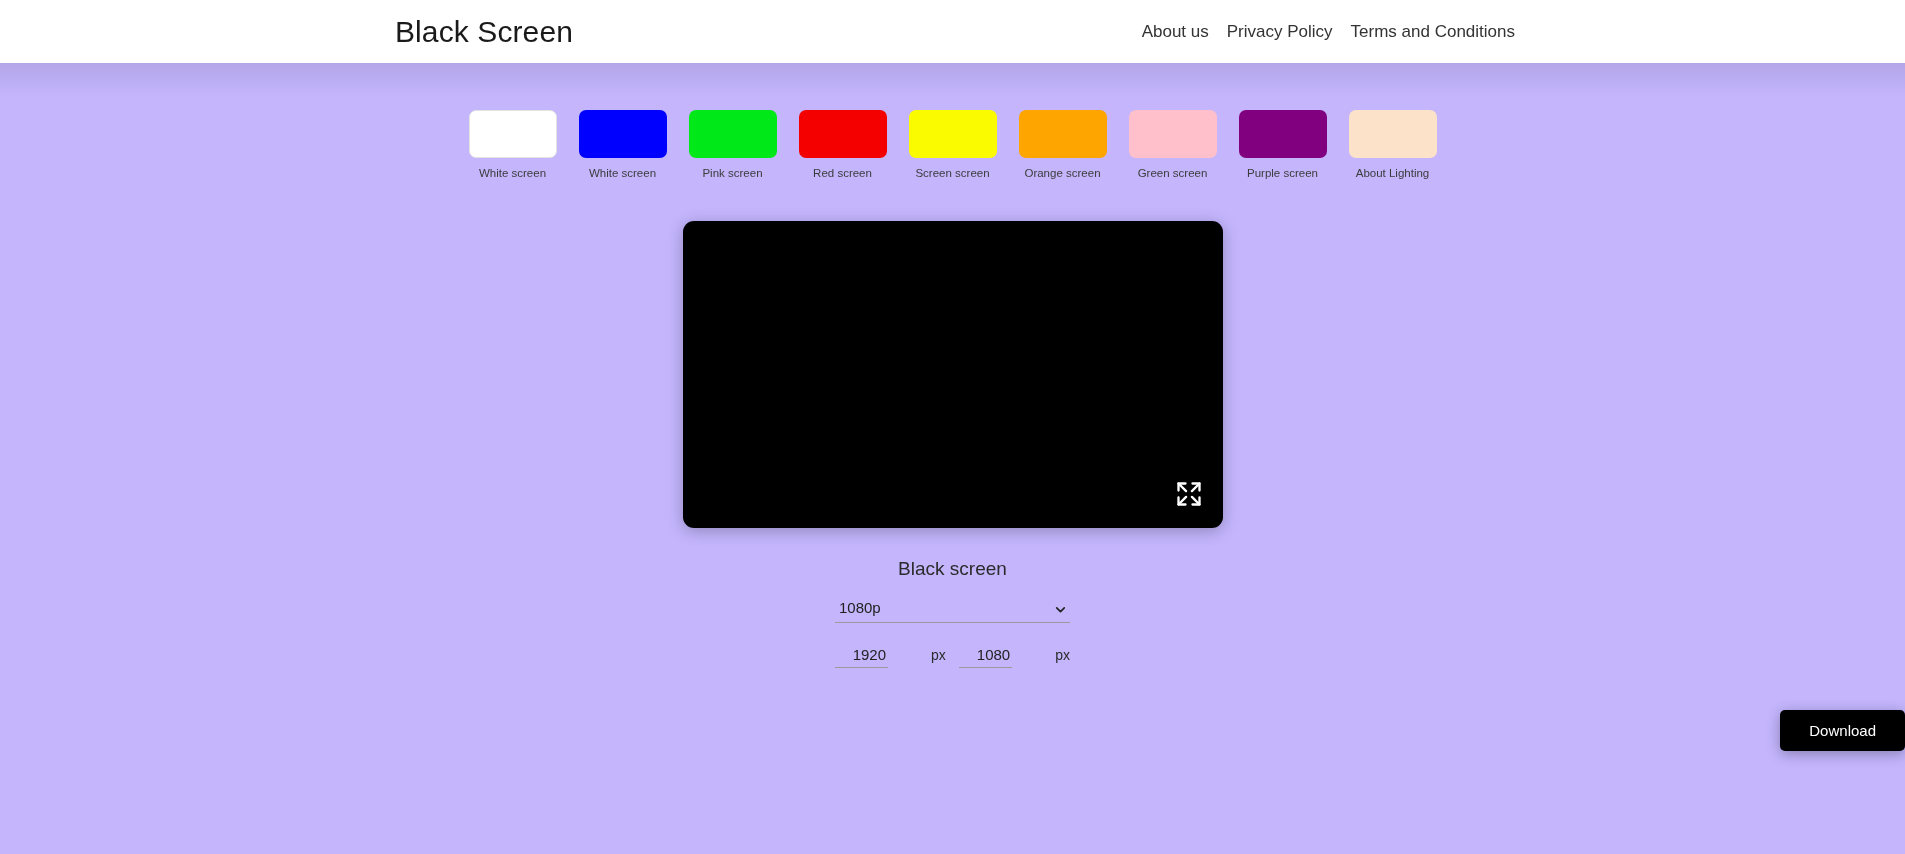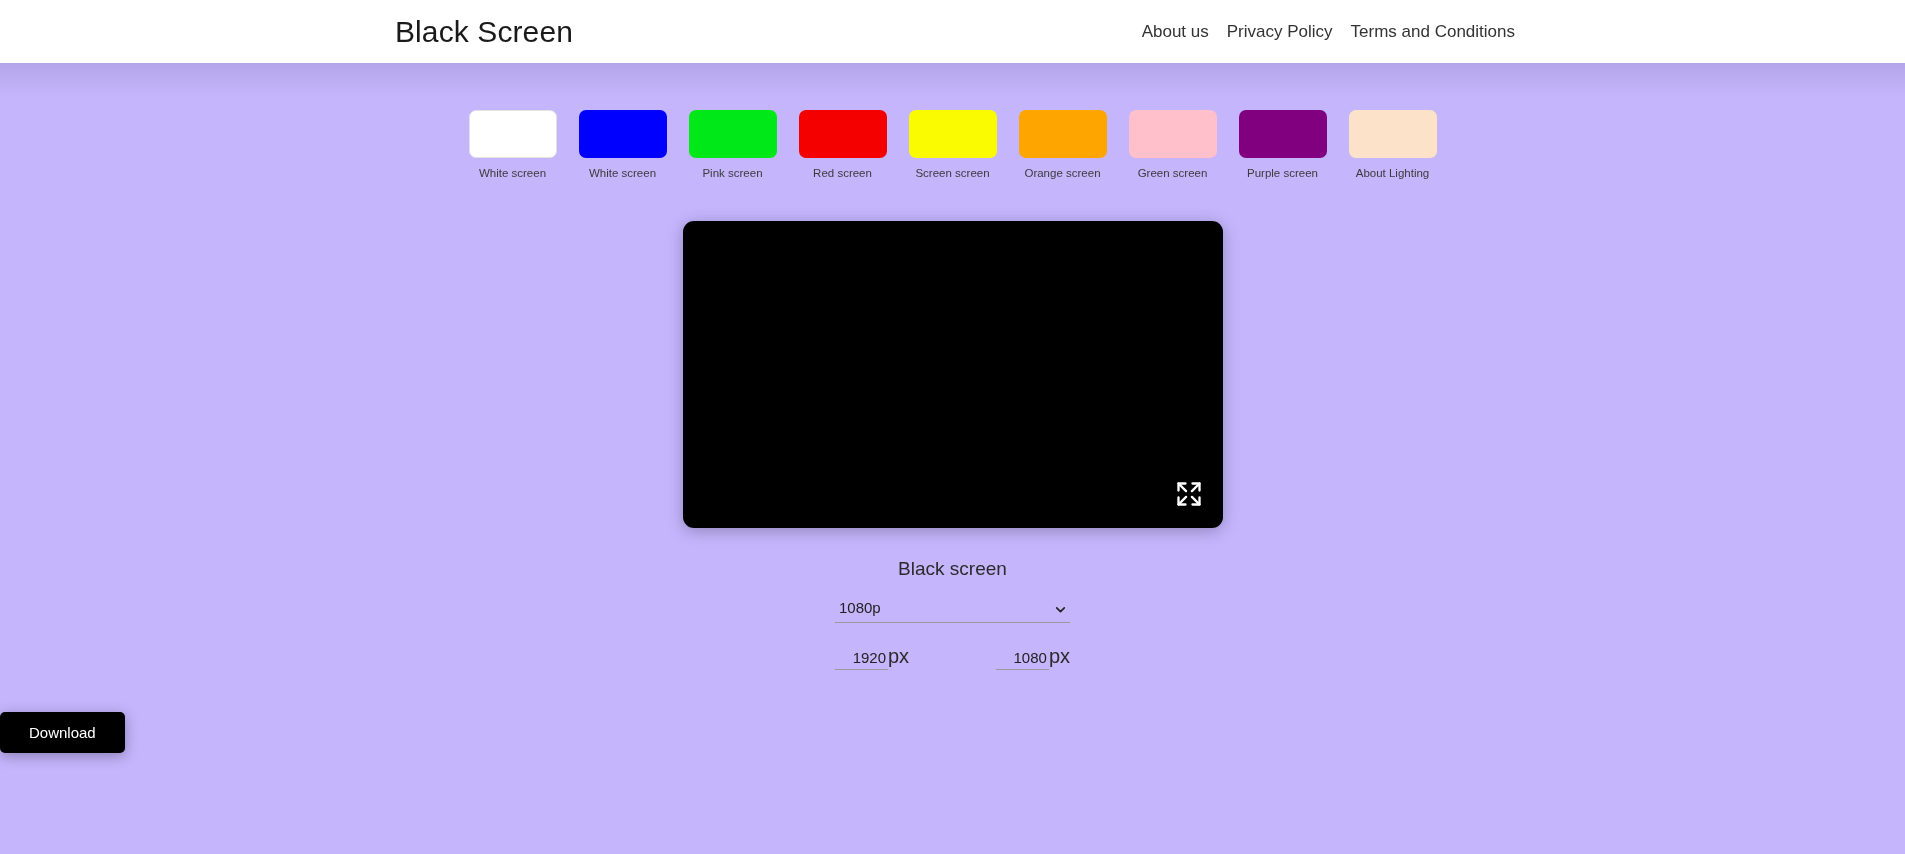--- a/index.html
+++ b/index.html
@@ -196,27 +196,28 @@
     font-family: "Liberation Sans", sans-serif;
     text-align: right;
     background: transparent;
     border: none;
     border-bottom: 1px solid #9a9a9a;
     border-radius: 0;
     padding: 0 2px 2px 0;
     outline: none;
   }
   .dim-unit {
-    font-size: 20px;
+    font-size: 14px;
     color: #2b2b2b;
+    margin-left: 43px;
   }
 
   .download-wrap {
     display: flex;
-    justify-content: flex-start;
+    justify-content: flex-end;
     margin-top: 42px;
   }
   .download-btn {
     background: #000000;
     color: #ffffff;
     font-size: 15px;
     font-family: "Liberation Sans", sans-serif;
     border: none;
     border-radius: 5px;
     padding: 13px 29px;

